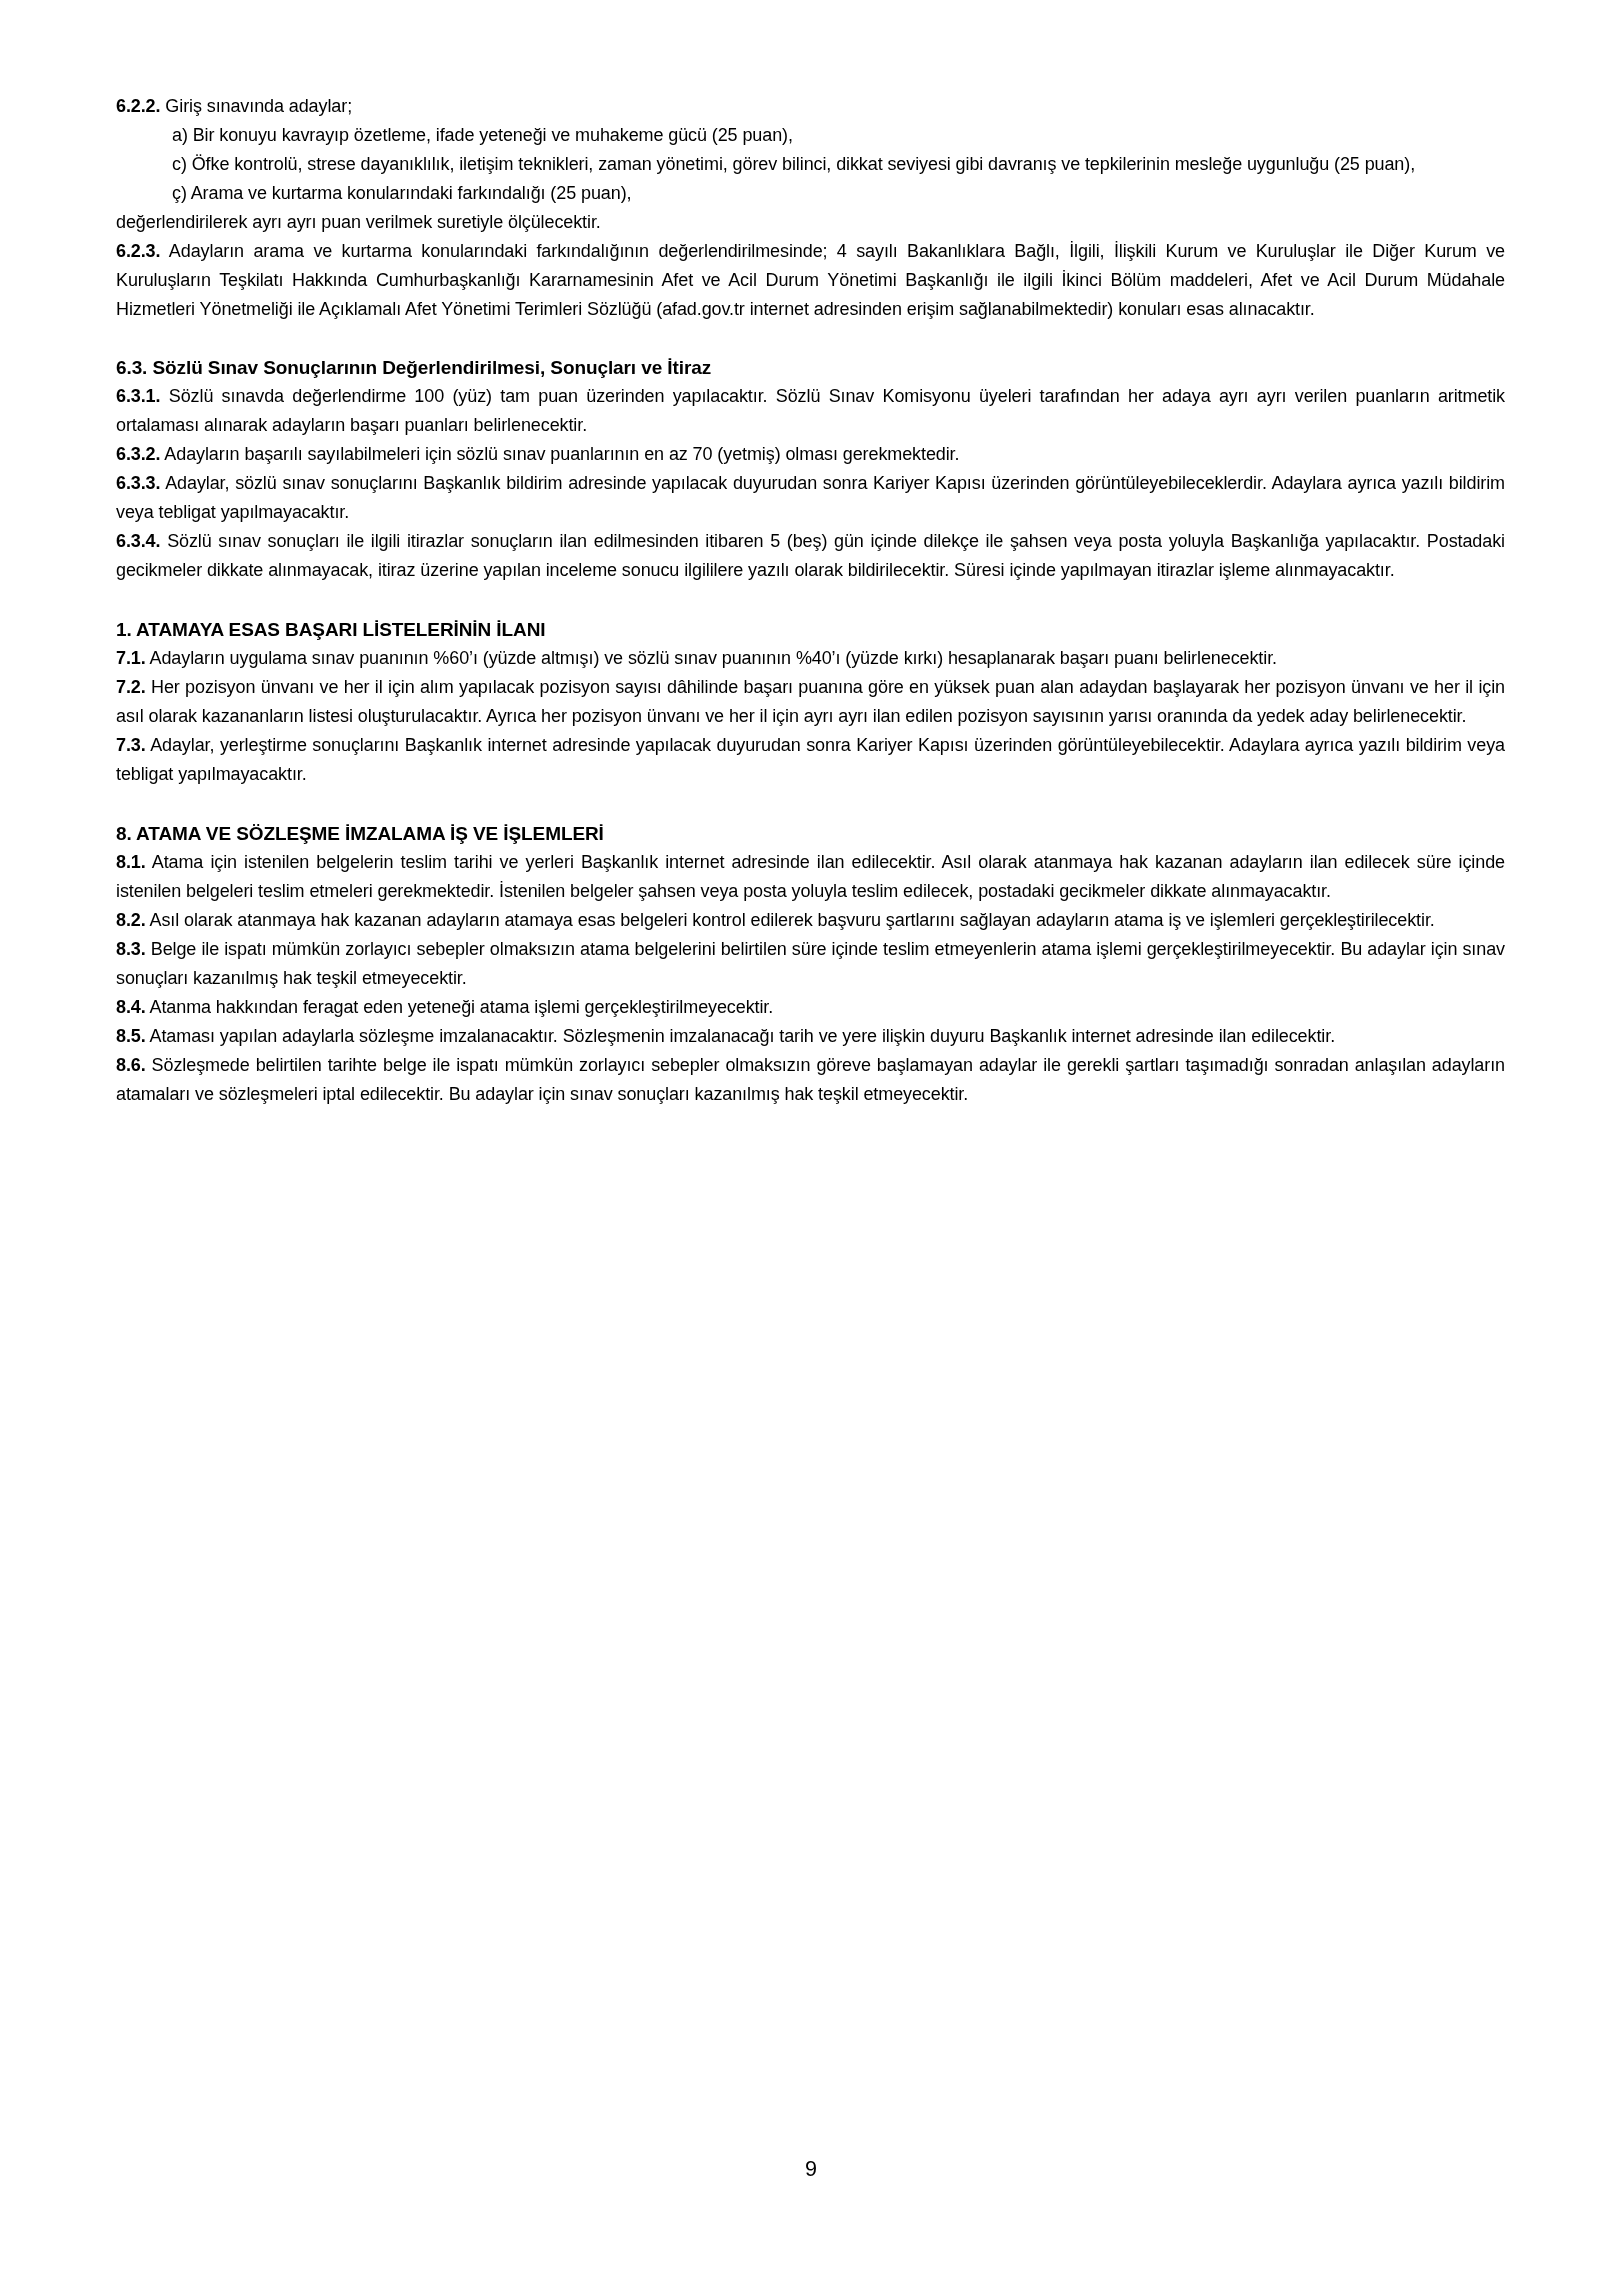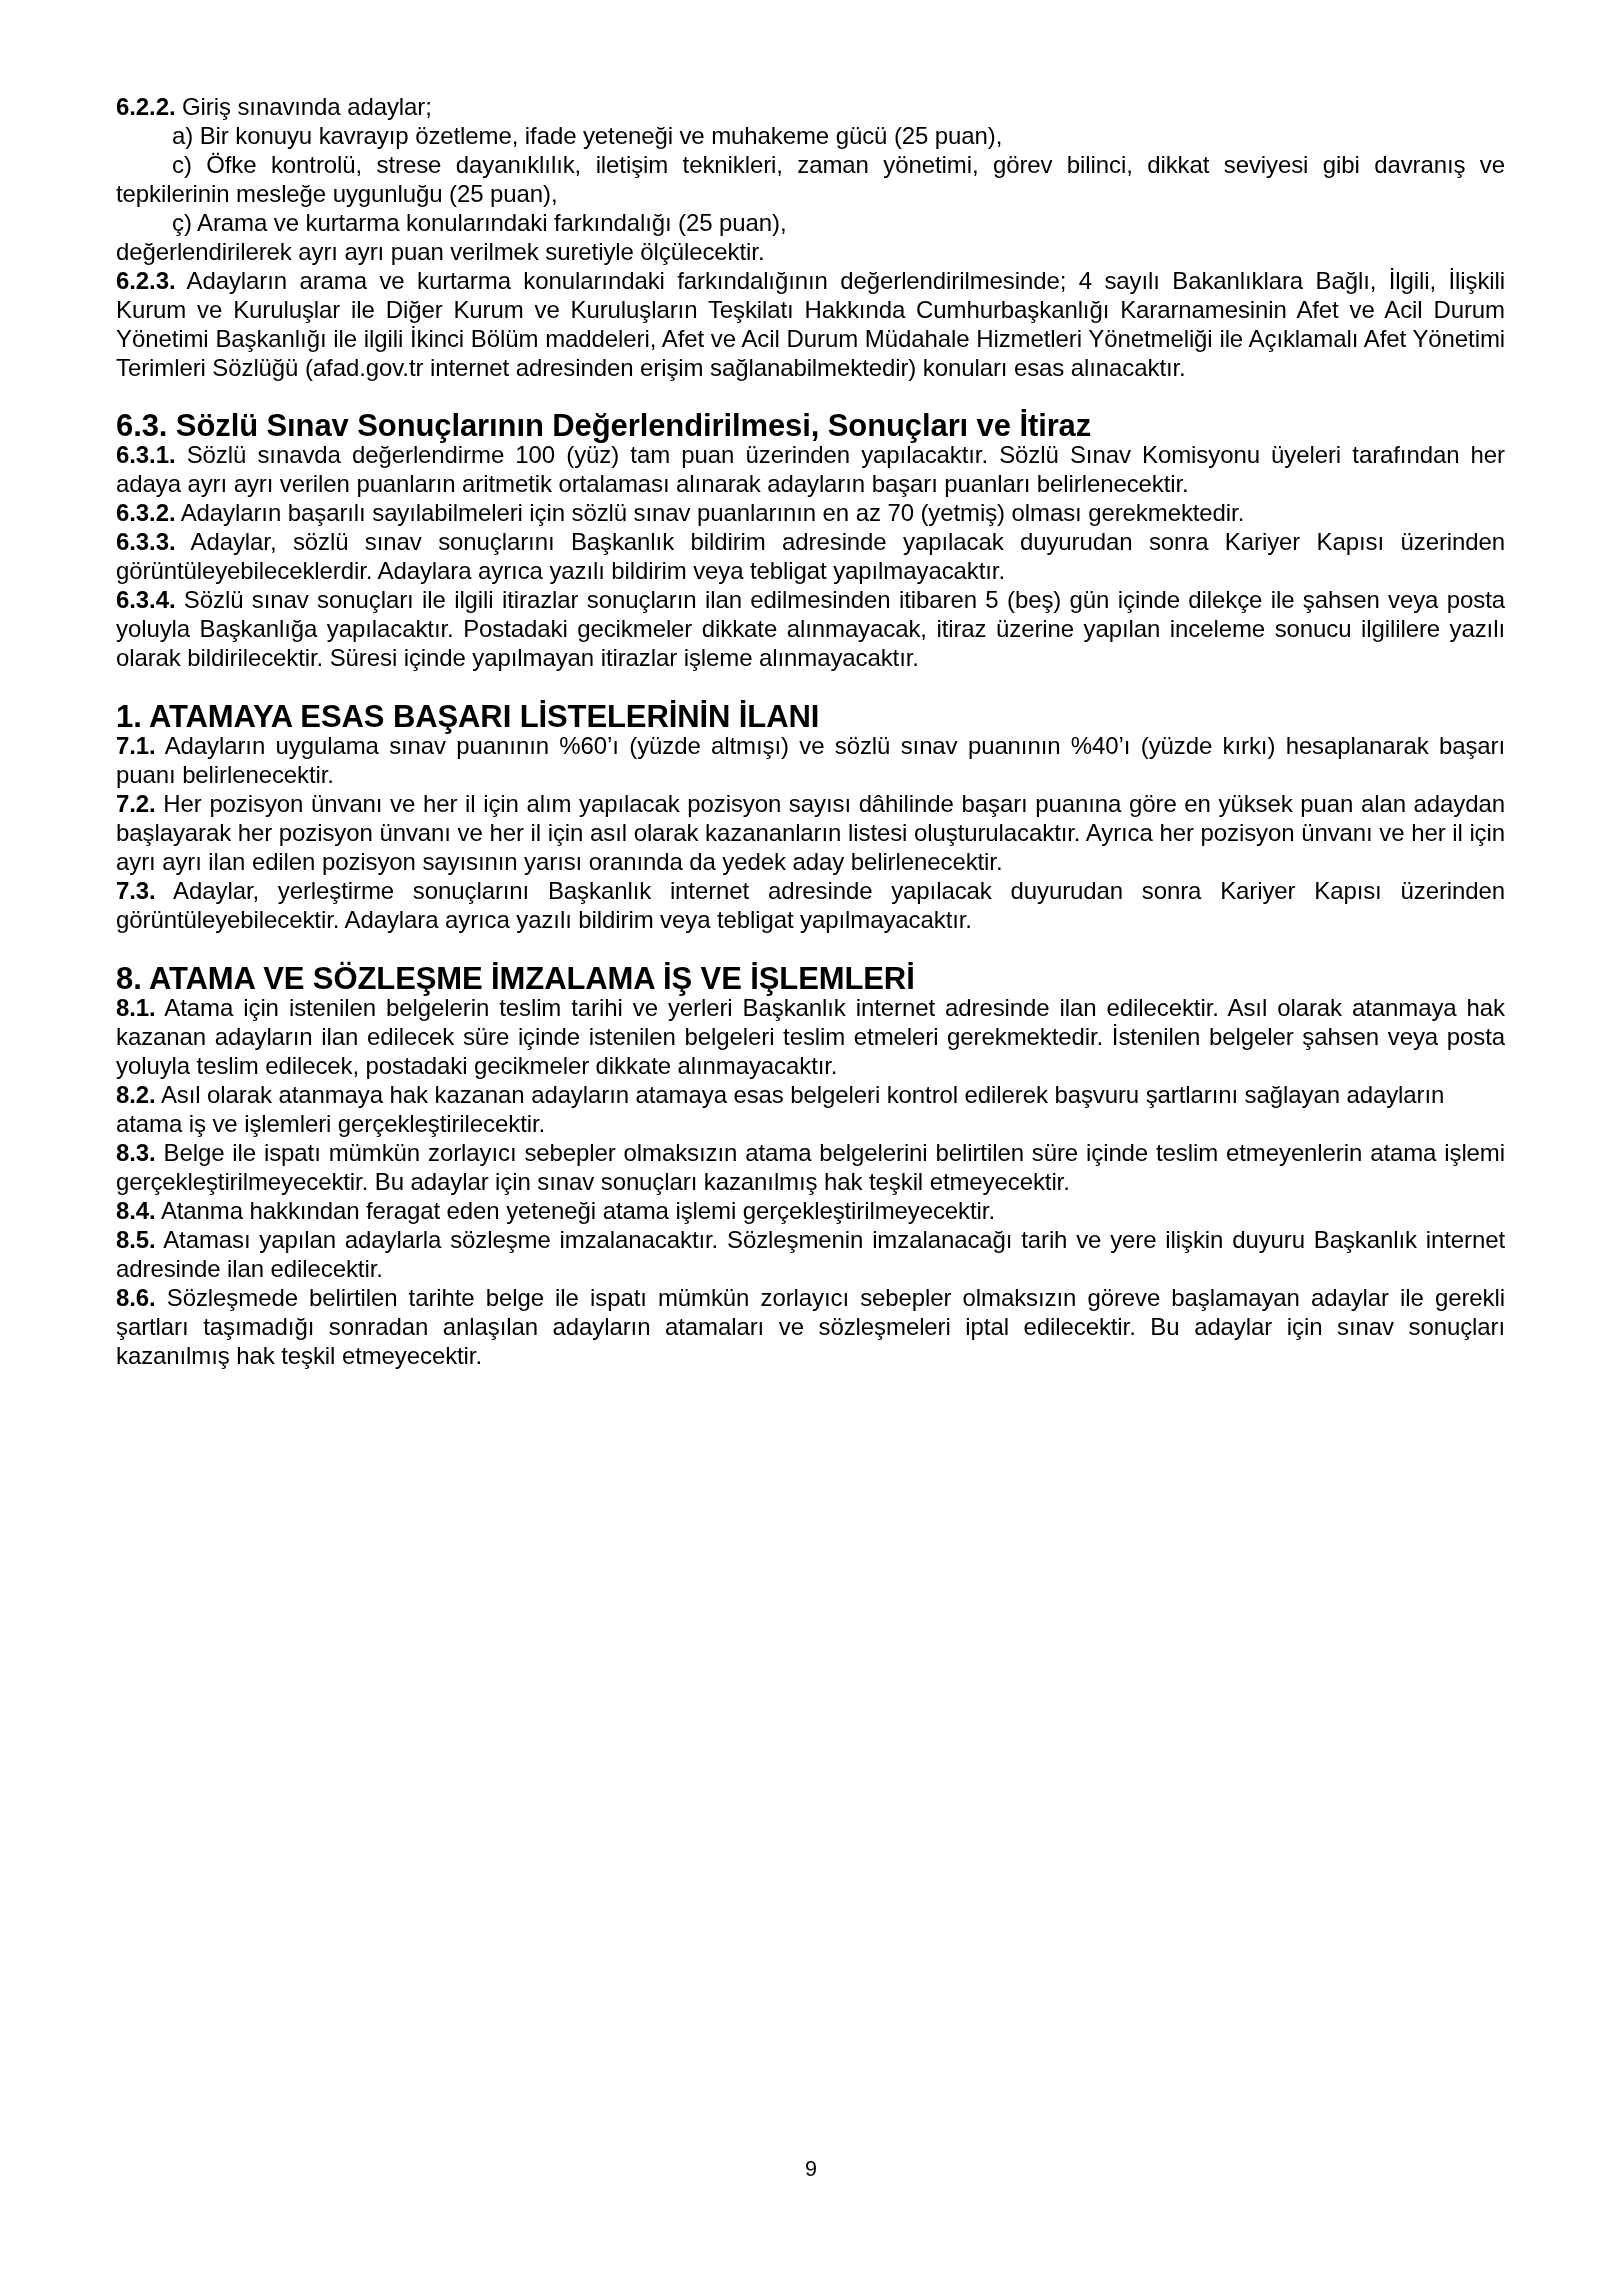--- a/index.html
+++ b/index.html
@@ -20,36 +20,36 @@
     box-sizing: border-box;
     overflow: hidden;
   }
   .content {
     position: absolute;
     left: 116px;
     top: 92px;
     width: 1389px;
   }
   .para {
-    font-size: 24px;
+    font-size: 18px;
     line-height: 29px;
     margin: 0;
     text-align: justify;
     text-justify: inter-word;
     letter-spacing: -0.1px;
     word-spacing: 0px;
   }
   .para.left {
     text-align: left;
   }
   .para.indent {
     text-indent: 56px;
   }
   .heading {
-    font-size: 31px;
+    font-size: 19px;
     line-height: 29px;
     margin: 0;
     font-weight: bold;
     text-align: left;
     letter-spacing: -0.1px;
   }
   .num {
     font-weight: bold;
   }
   .spacer-md { height: 29px; }

